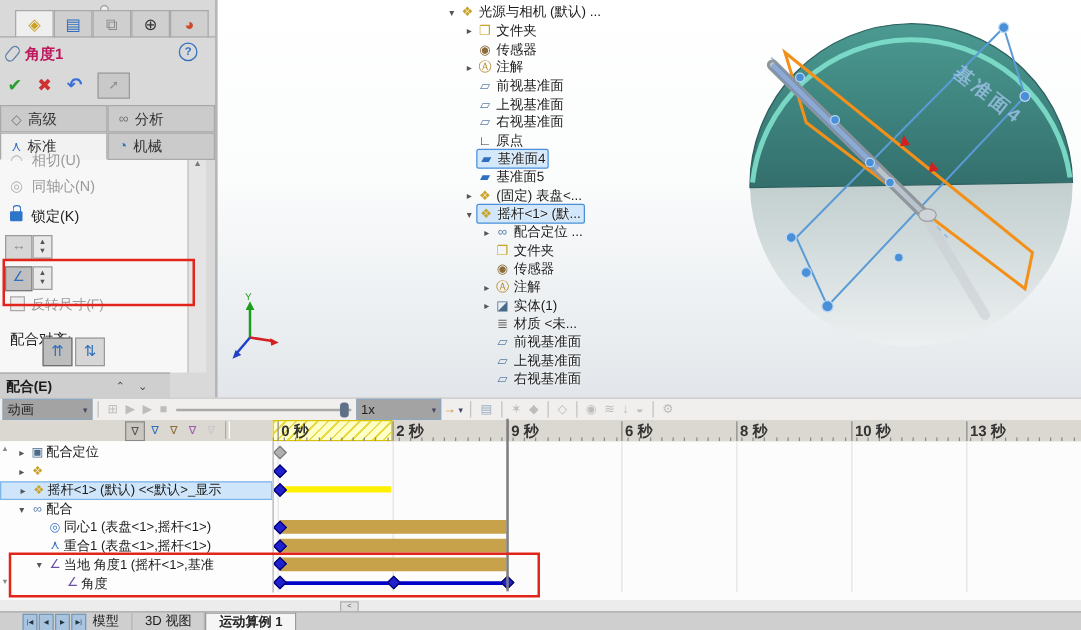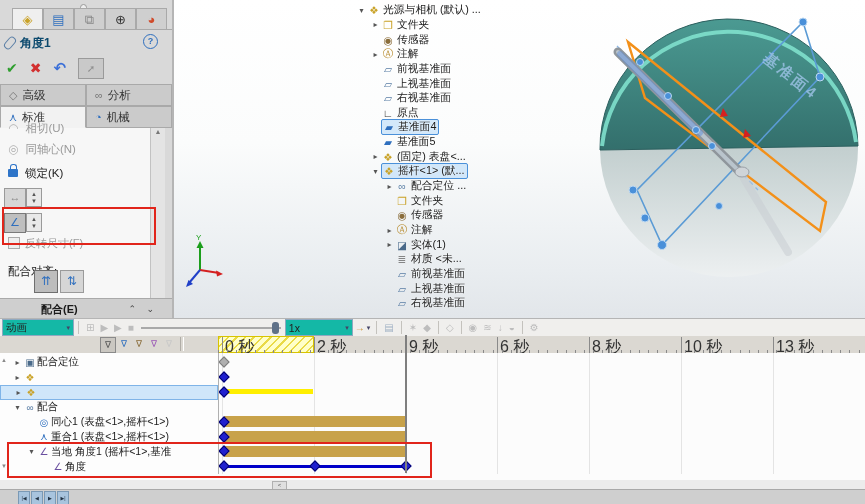--- a/index.html
+++ b/index.html
@@ -17,21 +17,21 @@
   
   #prop-panel{left:0;top:0;width:172px;height:318px;background:#d9d9d9;border-right:2px solid #b5b5b5;}
   #pm-grip{left:80px;top:4px;width:5px;height:5px;border:1px solid #9a9a9a;border-radius:50%;background:#eee;}
   #pm-tabs{left:12px;top:8px;height:22px;display:flex;}
   .pm-tab{width:29px;height:21px;border:1px solid #a9a9a9;border-bottom:none;background:#cfcfcf;
     display:flex;align-items:center;justify-content:center;font-size:13px;}
   .pm-tab.active{background:#efefef;}
   #pm-tabline{left:0;top:29px;width:172px;height:1px;background:#a9a9a9;}
   #pm-title-row{left:6px;top:34px;width:160px;height:18px;display:flex;align-items:center;gap:6px;}
   .clip-icon{display:inline-block;width:6px;height:12px;border:1.6px solid #5b7fa6;border-radius:4px;transform:rotate(40deg);}
-  #pm-title{font-weight:bold;font-size:12px;color:#0c4a6e;}
+  #pm-title{font-weight:bold;font-size:12px;color:#be185d;}
   #pm-help{position:absolute;right:14px;top:34px;width:13px;height:13px;border:1.4px solid #2f6fbe;border-radius:50%;
     color:#2f6fbe;font-size:9px;text-align:center;line-height:13px;font-weight:bold;}
   #pm-actions{left:6px;top:56px;width:160px;height:24px;display:flex;align-items:center;gap:12px;}
   .act{font-size:14px;font-weight:bold;}
   #act-ok{color:#2e9e2e;} #act-cancel{color:#d23030;} #act-undo{color:#3a6fd8;font-size:15px;}
   #act-detach{width:24px;height:19px;background:#c9c9c9;border:1px solid #9a9a9a;color:#8f8f8f;
     font-size:10px;text-align:center;line-height:19px;font-weight:normal;}
   #pm-mode-tabs{left:0;top:84px;width:172px;}
   .mode-row{display:flex;height:22px;}
   .mode-cell{flex:1;display:flex;align-items:center;gap:5px;padding-left:8px;
@@ -57,37 +57,37 @@
   .spinner{width:14px;height:17px;border:1px solid #9a9a9a;background:#e9e9e9;display:flex;
     flex-direction:column;align-items:center;justify-content:center;font-size:6px;color:#555;line-height:7px;}
   #flip-row{left:8px;top:236px;height:14px;display:flex;align-items:center;gap:5px;color:#9a9a9a;font-size:11px;}
   #flip-box{width:10px;height:10px;border:1px solid #aaa;background:#eee;}
   #align-label{left:8px;top:236px;color:#222;font-size:11.5px;margin-top:28px;}
   #align-btns{left:34px;top:270px;display:flex;gap:2px;}
   .align-btn{width:22px;height:21px;border:1px solid #9a9a9a;background:#d6d6d6;color:#2f6fbe;
     font-size:12px;text-align:center;line-height:20px;}
   .align-btn.pressed{background:#bdbdbd;border-color:#6f6f6f;}
   #mates-footer{left:0;top:298px;width:136px;height:20px;background:#cfcfcf;border-top:1px solid #a9a9a9;
-    display:flex;align-items:center;padding-left:36px;}
+    display:flex;align-items:center;}
   #mates-footer .hdr{font-weight:bold;font-size:11px;margin-left:5px;color:#1a1a1a;}
   #mates-footer .carets{position:absolute;right:14px;letter-spacing:4px;color:#444;font-size:9px;}
 
   
   #flyout{left:0;top:0;width:865px;height:318px;pointer-events:none;}
   .ft-row{position:absolute;height:14.6px;display:flex;align-items:center;white-space:nowrap;}
   .ft-arrow{width:11px;font-size:8px;color:#555;text-align:center;}
   .ft-icon{width:14px;font-size:10.5px;text-align:center;}
   .ft-label{font-size:10.8px;color:#1a1a1a;padding:0 2px;text-shadow:0 0 2px #fff;}
   .ft-sel{border:1px solid #4a90d9;background:rgba(185,218,248,.6);border-radius:2px;}
 
   
   #motion{left:0;top:318px;width:865px;height:162px;background:#fcfcfc;border-top:1px solid #b5b5b5;}
   #mm-toolbar{left:0;top:0;width:865px;height:17px;background:#f0efed;border-bottom:1px solid #cfcdc8;
     display:flex;align-items:center;}
-  .mm-select{height:15px;border:1px solid #8fa8c0;background:#14b8a6;display:flex;align-items:center;
+  .mm-select{height:15px;border:1px solid #8fa8c0;background:#a3a3a3;display:flex;align-items:center;
     font-size:10.5px;padding:0 3px;justify-content:space-between;}
   #study-select{width:64px;margin-left:2px;}
   #speed-select{width:60px;}
   .sel-caret{font-size:7px;color:#446;}
   .tb-sep{width:1px;height:13px;background:#c4c2bd;margin:0 4px;}
   .tb-ico{color:#bdbdbd;font-size:10px;margin:0 3px;}
   #mm-slider{position:relative;width:140px;height:13px;margin:0 4px;}
   #mm-slider .track{position:absolute;left:0;right:0;top:6px;height:2px;background:#a9a9a9;}
   #mm-slider .handle{position:absolute;right:2px;top:1px;width:7px;height:12px;border-radius:3px;background:#5f7188;}
   #arrow-btn{display:flex;align-items:center;font-size:10px;color:#c98c2a;margin:0 2px;}
@@ -97,21 +97,21 @@
   #mm-leftheader{left:0;top:17px;width:218px;height:17px;background:#dbd8d2;border-bottom:1px solid #b9b6b0;}
   #filter-group{position:absolute;left:100px;top:1px;display:flex;gap:1px;}
   .filt{width:14px;height:14px;font-size:9px;text-align:center;line-height:14px;}
   .filt.active{border:1px solid #8a8a8a;background:#cac7c1;}
   #lh-sep{position:absolute;left:180px;top:1px;width:2px;height:14px;border-left:1px solid #b0ada7;border-right:1px solid #fff;}
 
   #mm-ruler{left:218px;top:17px;width:647px;height:17px;background:#dbd8d2;border-bottom:1px solid #b9b6b0;overflow:hidden;}
   #rule-yellow{position:absolute;left:0;top:0;width:96px;height:17px;background:#ffffc8;
     background-image:repeating-linear-gradient(135deg,rgba(222,198,0,.65) 0 1.5px,rgba(0,0,0,0) 1.5px 6px);
     border:1px solid #d8c400;box-sizing:border-box;}
-  .rl-label{position:absolute;top:1px;font-size:16px;color:#333;}
+  .rl-label{position:absolute;top:1px;font-size:12px;color:#333;font-weight:bold;}
   .rl-tick{position:absolute;bottom:0;width:1px;background:#8a8a8a;}
   #mm-body{left:0;top:34px;width:865px;height:121px;background:#fcfcfc;}
   #mm-tree{position:absolute;left:0;top:0;width:218px;height:121px;background:#fdfdfd;border-right:1px solid #b0b0b0;overflow:hidden;}
   .mt-row{position:absolute;height:14.9px;display:flex;align-items:center;white-space:nowrap;width:218px;overflow:hidden;}
   .mt-arrow{font-size:8px;color:#555;width:11px;text-align:center;flex:none;}
   .mt-icon{width:14px;font-size:10px;text-align:center;flex:none;}
   .mt-label{font-size:10.5px;color:#1a1a1a;}
   .mt-row.selected{background:#cfe6fa;border:1px solid #7fb4e8;box-sizing:border-box;}
   .mm-scroll-arrow{position:absolute;left:1px;font-size:6px;color:#8a8a8a;}
   #mm-tracks{position:absolute;left:218px;top:0;width:647px;height:121px;overflow:hidden;}
@@ -614,20 +614,21 @@
             <span class="mt-icon" style="color: rgb(74, 106, 138);">▣</span>
             <span class="mt-label">配合定位</span>
           </div>
           <div class="mt-row" style="top: 16.9px; padding-left: 12px;">
             <span class="mt-arrow">▸</span>
             <span class="mt-icon" style="color: rgb(201, 162, 39);">❖</span>
           </div>
           <div class="mt-row selected" style="top: 31.8px; padding-left: 12px;">
             <span class="mt-arrow">▸</span>
             <span class="mt-icon" style="color: rgb(201, 162, 39);">❖</span>
+            <span class="mt-label">摇杆&lt;1&gt; (默认) &lt;&lt;默认&gt;_显示</span>
           </div>
           <div class="mt-row" style="top: 46.7px; padding-left: 12px;">
             <span class="mt-arrow">▾</span>
             <span class="mt-icon" style="color: rgb(91, 127, 166);">∞</span>
             <span class="mt-label">配合</span>
           </div>
           <div class="mt-row" style="top: 61.6px; padding-left: 26px;">
             <span class="mt-arrow"></span>
             <span class="mt-icon" style="color: rgb(47, 111, 190);">◎</span>
             <span class="mt-label">同心1 (表盘&lt;1&gt;,摇杆&lt;1&gt;)</span>
@@ -658,17 +659,22 @@
 
   <div id="bottom-strip" class="abs"></div>
   <div id="hscroll-left" class="abs">&lt;</div>
   <div id="tabs-bar" class="abs">
     <div id="tab-nav">
         <div class="nav-btn">|◀</div>
         <div class="nav-btn">◀</div>
         <div class="nav-btn">▶</div>
         <div class="nav-btn">▶|</div>
       </div>
+    <div id="doc-tabs">
+        <div class="doc-tab">模型</div>
+        <div class="doc-tab">3D 视图</div>
+        <div class="doc-tab active">运动算例 1</div>
+      </div>
   </div>
 
   <div id="red-box-angle-field" class="red-box"></div>
   <div id="red-box-angle-track" class="red-box"></div>
 </div>
 
 </body></html>

